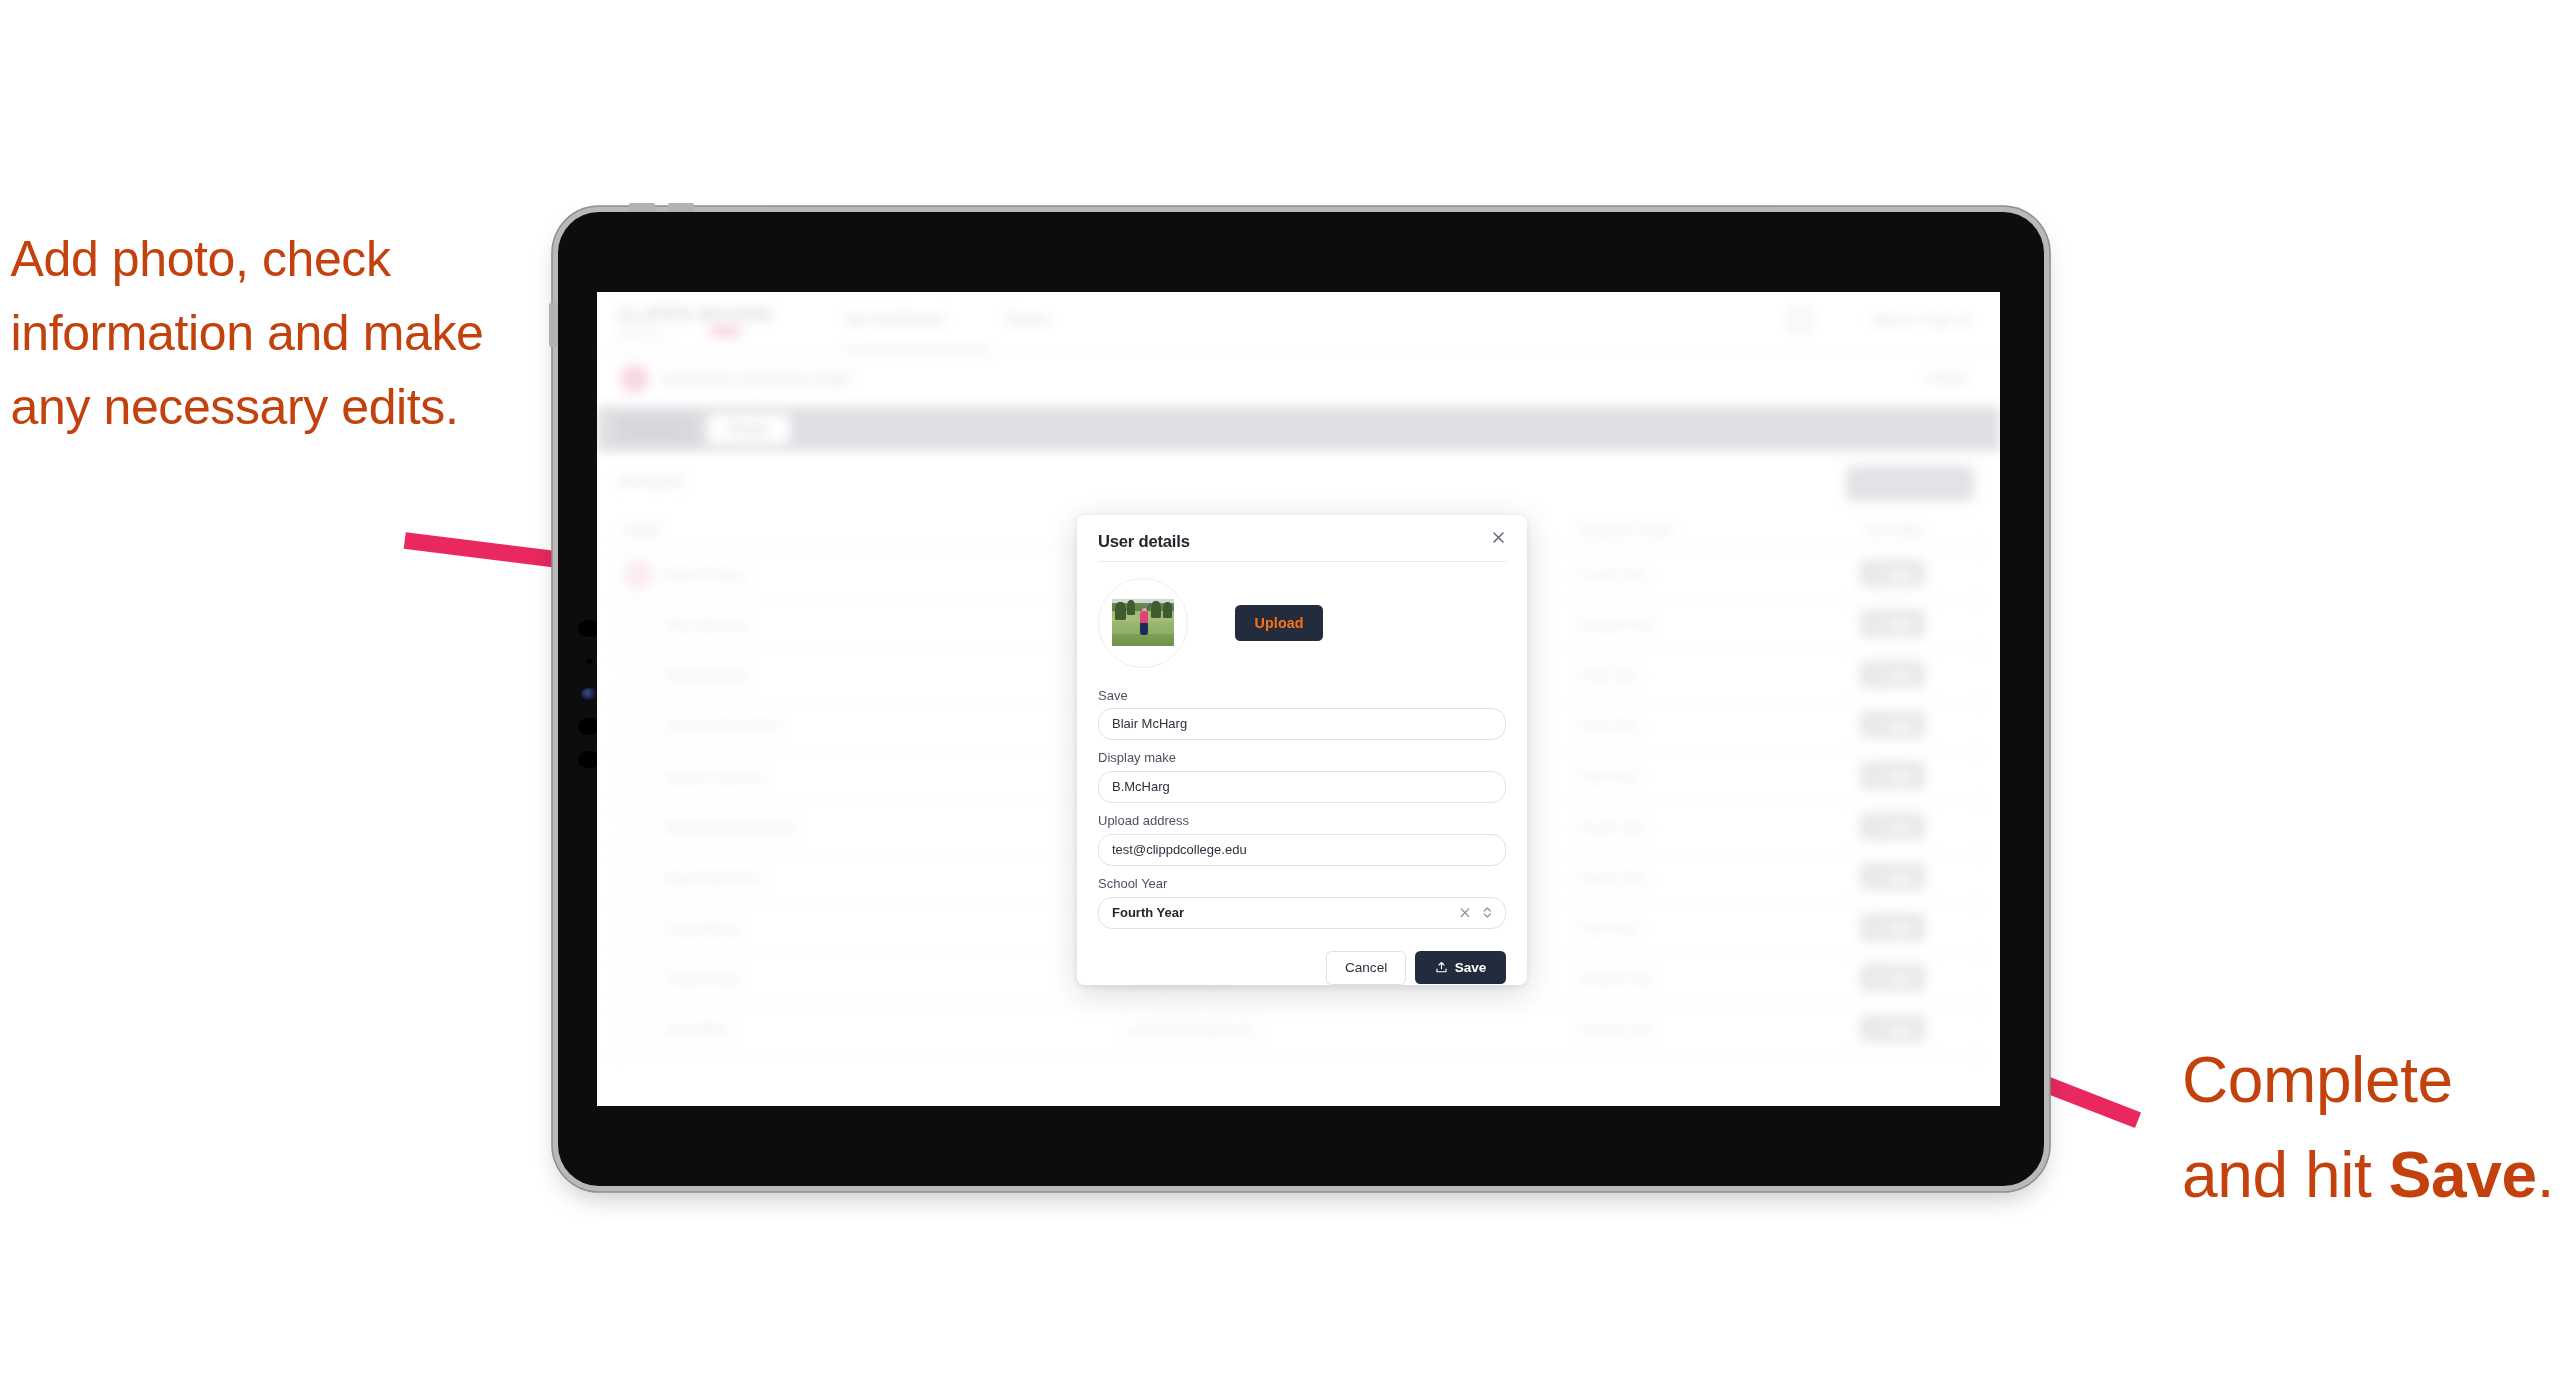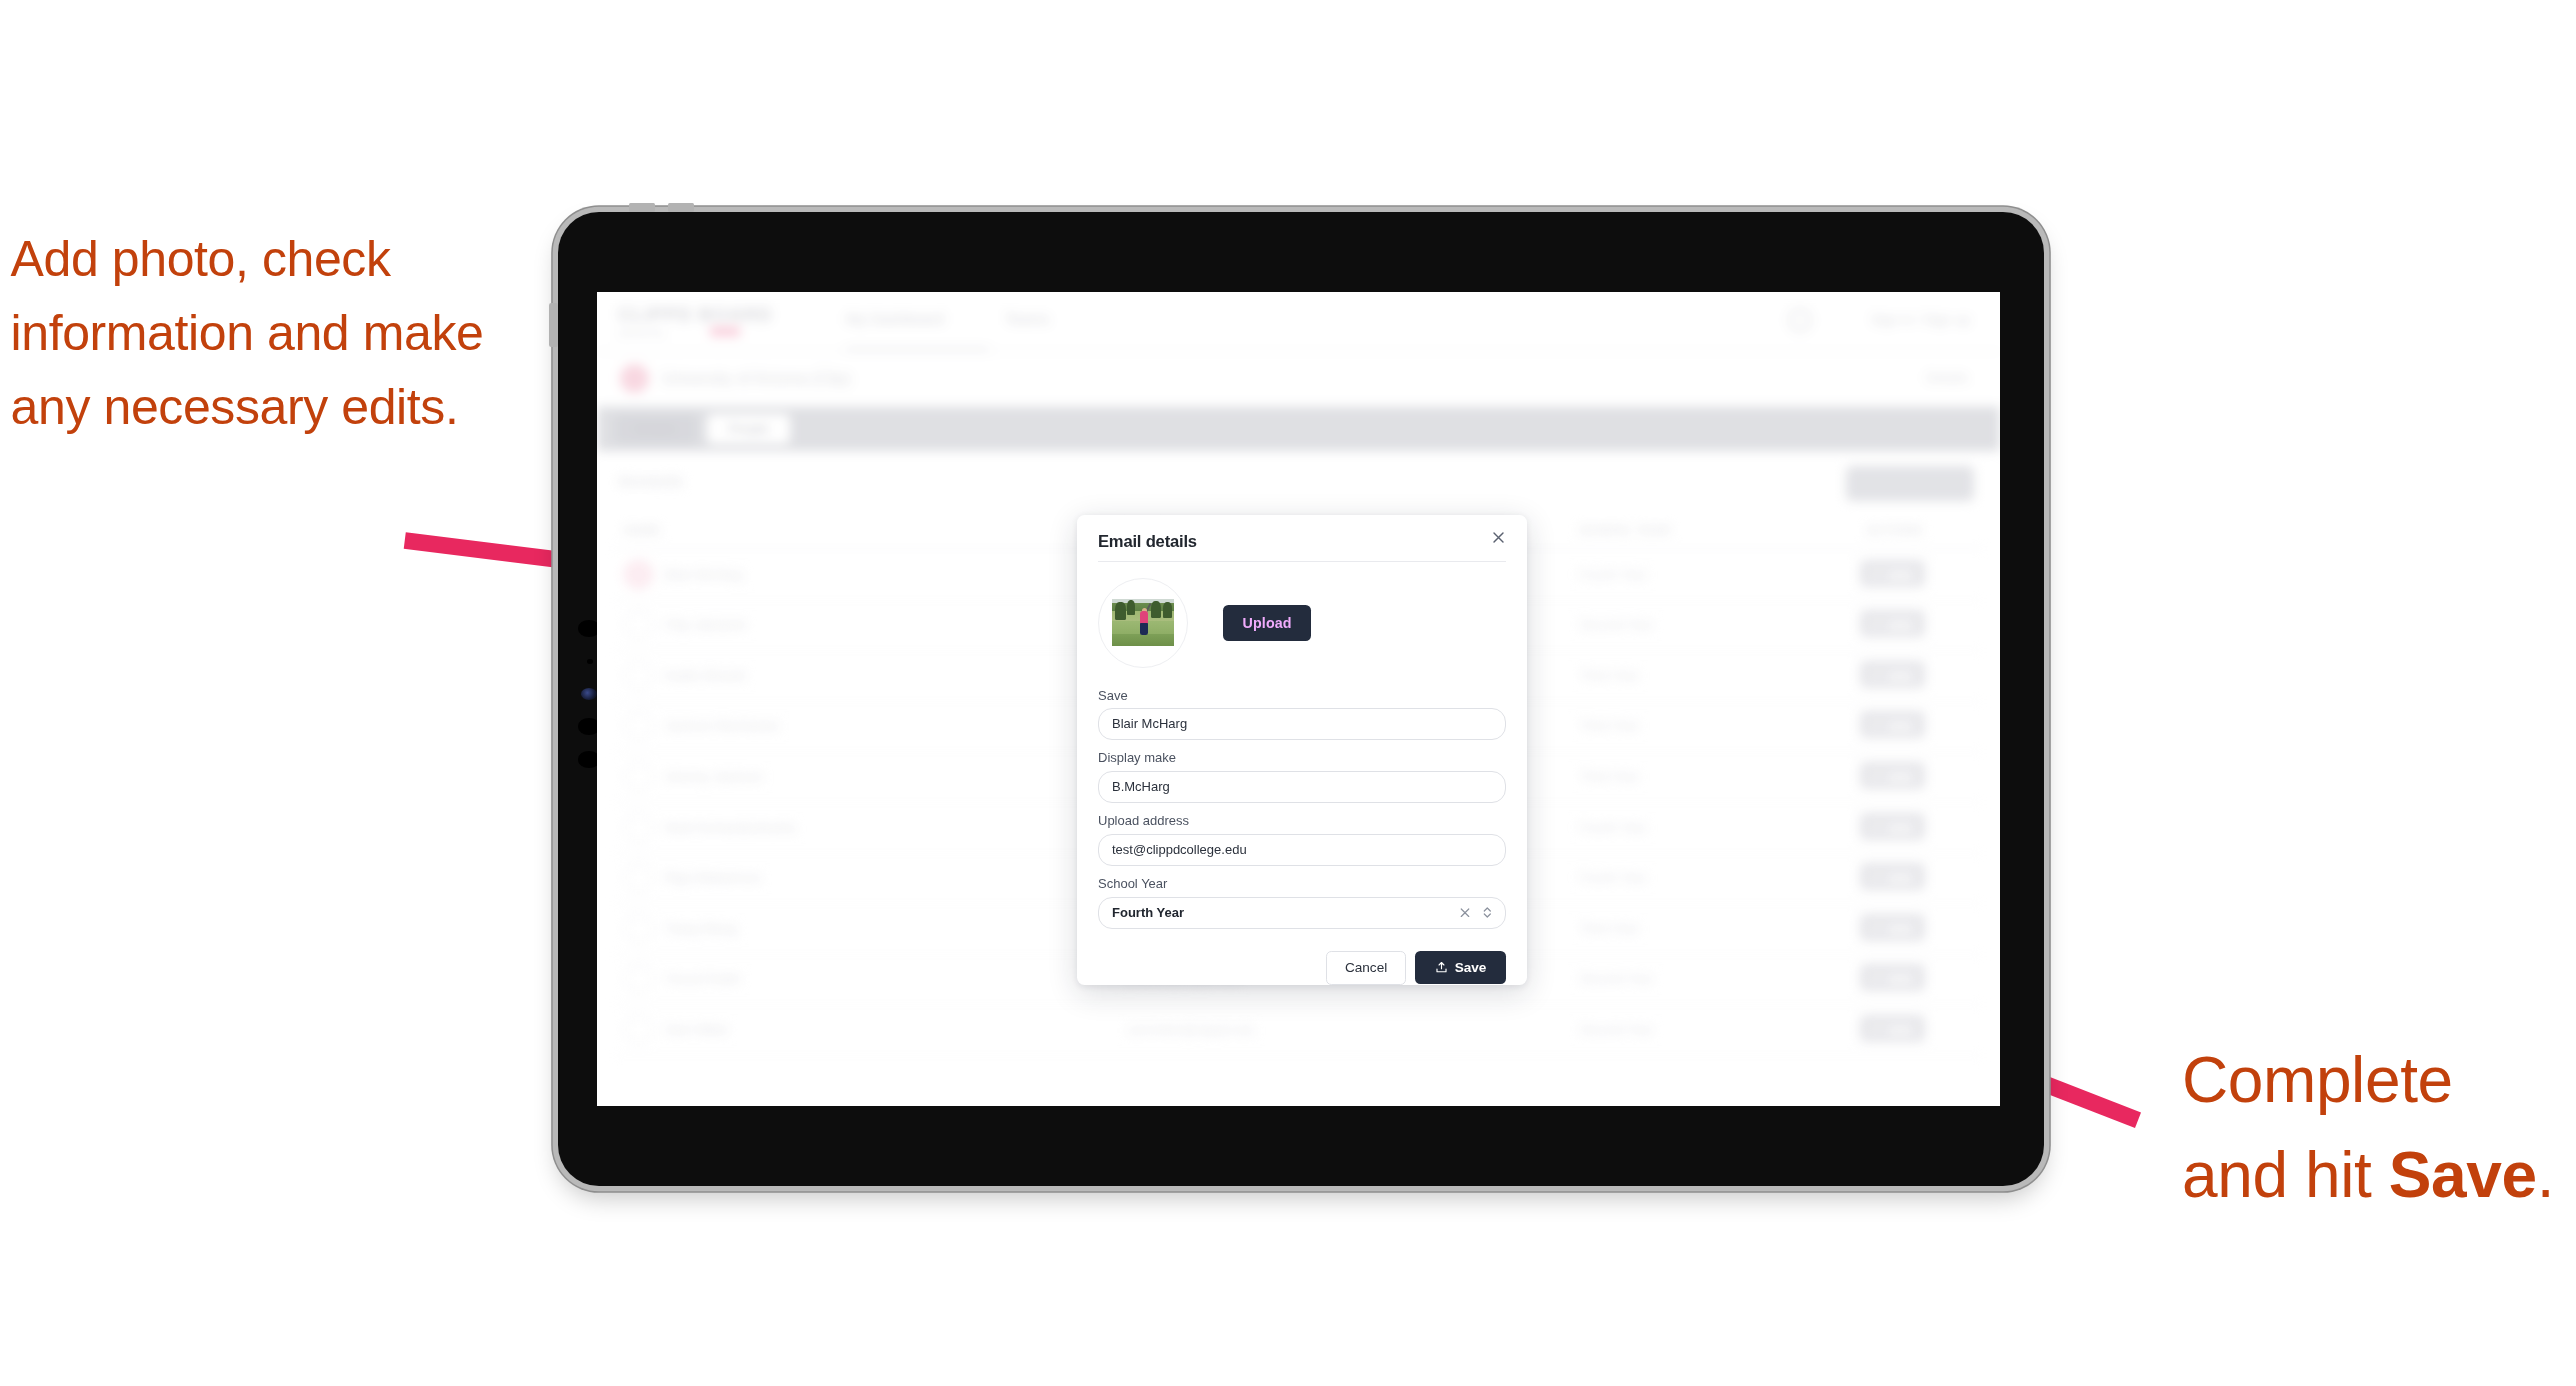--- a/index.html
+++ b/index.html
@@ -333,29 +333,30 @@
     position: absolute;
     left: 32px; top: 3px;
     width: 1.5px; height: 12px;
     background: #5a5a5a;
     transform: rotate(28deg);
     transform-origin: bottom center;
   }
 
   #upload-btn {
     background: #232c3d;
-    color: #f0abfc;
+    color: #f97316;
     border: none;
     border-radius: 5.3px;
     padding: 9.8px 19.6px;
     font-size: 14.3px;
     font-family: "Liberation Sans", sans-serif;
     font-weight: 600;
     cursor: pointer;
     letter-spacing: 0.1px;
+    margin-left: 12px;
   }
 
   .field { margin-bottom: 10.6px; }
   .field-label {
     display: block;
     font-size: 13px;
     color: #4b5260;
     margin-bottom: 5.3px;
     font-weight: 400;
   }
@@ -560,21 +561,21 @@
             <div class="row-edit"></div>
           </div>
         </div>
     </div>
 
     <div id="modal-scrim"></div>
 
     <div id="modal">
 
       <div id="modal-header">
-        <div id="modal-title">Email details</div>
+        <div id="modal-title">User details</div>
         <div id="modal-close">
           <svg width="21" height="21" viewBox="0 0 28 28">
             <path d="M8 8 L20 20 M20 8 L8 20" stroke="#5b6170" stroke-width="1.9" stroke-linecap="round" fill="none"></path>
           </svg>
         </div>
       </div>
       <div id="modal-divider"></div>
 
       <div id="modal-body">
 

